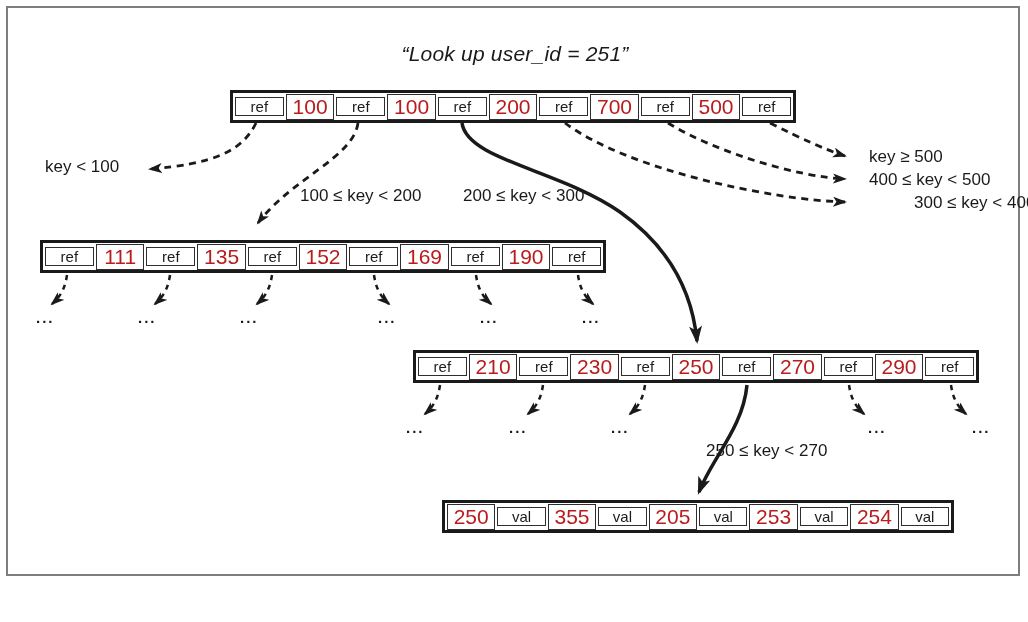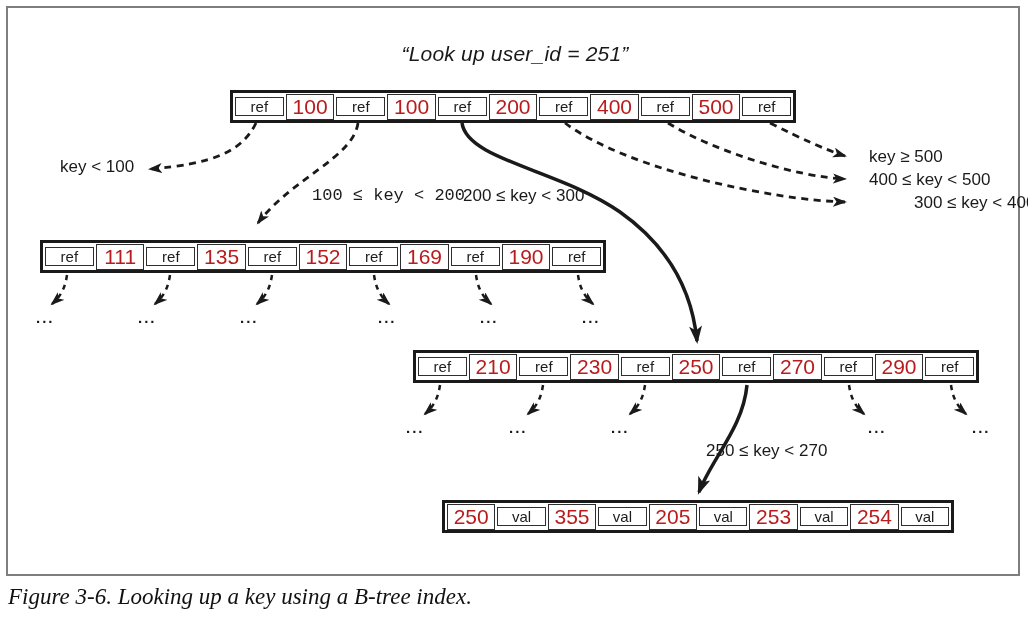--- a/index.html
+++ b/index.html
@@ -127,21 +127,21 @@
   <div class="diagram-title">“Look up user_id = 251”</div>
 
   <div class="bnode" style="left:230px;top:90px;width:566px;">
       <div class="cell cell-small">ref</div>
       <div class="cell cell-num">100</div>
       <div class="cell cell-small">ref</div>
       <div class="cell cell-num">100</div>
       <div class="cell cell-small">ref</div>
       <div class="cell cell-num">200</div>
       <div class="cell cell-small">ref</div>
-      <div class="cell cell-num">400</div>
+      <div class="cell cell-num">700</div>
       <div class="cell cell-small">ref</div>
       <div class="cell cell-num">500</div>
       <div class="cell cell-small">ref</div>
     </div>
   <div class="bnode" style="left:40px;top:240px;width:566px;">
       <div class="cell cell-small">ref</div>
       <div class="cell cell-num">111</div>
       <div class="cell cell-small">ref</div>
       <div class="cell cell-num">135</div>
       <div class="cell cell-small">ref</div>
@@ -171,36 +171,35 @@
       <div class="cell cell-num">355</div>
       <div class="cell cell-small">val</div>
       <div class="cell cell-num">205</div>
       <div class="cell cell-small">val</div>
       <div class="cell cell-num">253</div>
       <div class="cell cell-small">val</div>
       <div class="cell cell-num">254</div>
       <div class="cell cell-small">val</div>
     </div>
 
-  <div class="range-label" style="left:45px;top:157px;margin-left:15px;">key &lt; 100</div>
-  <div class="range-label" style="left:312px;top:186px;font-family:Liberation Mono, monospace;">100 ≤ key &lt; 200</div>
+  <div class="range-label" style="left:45px;top:157px;">key &lt; 100</div>
+  <div class="range-label" style="left:300px;top:186px;">100 ≤ key &lt; 200</div>
   <div class="range-label" style="left:463px;top:186px;">200 ≤ key &lt; 300</div>
   <div class="range-label" style="left:869px;top:147px;">key ≥ 500</div>
   <div class="range-label" style="left:869px;top:170px;text-align:right;">400 ≤ key &lt; 500</div>
   <div class="range-label" style="left:914px;top:193px;">300 ≤ key &lt; 400</div>
   <div class="range-label" style="left:706px;top:441px;">250 ≤ key &lt; 270</div>
 
   <span class="ellipsis" style="left:36px;top:310px;">...</span>
   <span class="ellipsis" style="left:138px;top:310px;">...</span>
   <span class="ellipsis" style="left:240px;top:310px;">...</span>
   <span class="ellipsis" style="left:378px;top:310px;">...</span>
   <span class="ellipsis" style="left:480px;top:310px;">...</span>
   <span class="ellipsis" style="left:582px;top:310px;">...</span>
 
   <span class="ellipsis" style="left:406px;top:420px;">...</span>
   <span class="ellipsis" style="left:509px;top:420px;">...</span>
   <span class="ellipsis" style="left:611px;top:420px;">...</span>
   <span class="ellipsis" style="left:868px;top:420px;">...</span>
   <span class="ellipsis" style="left:972px;top:420px;">...</span>
 
-  <div class="caption">Figure 3-6. Looking up a key using a B-tree index.</div>
 
 </div>
 
 </body></html>

